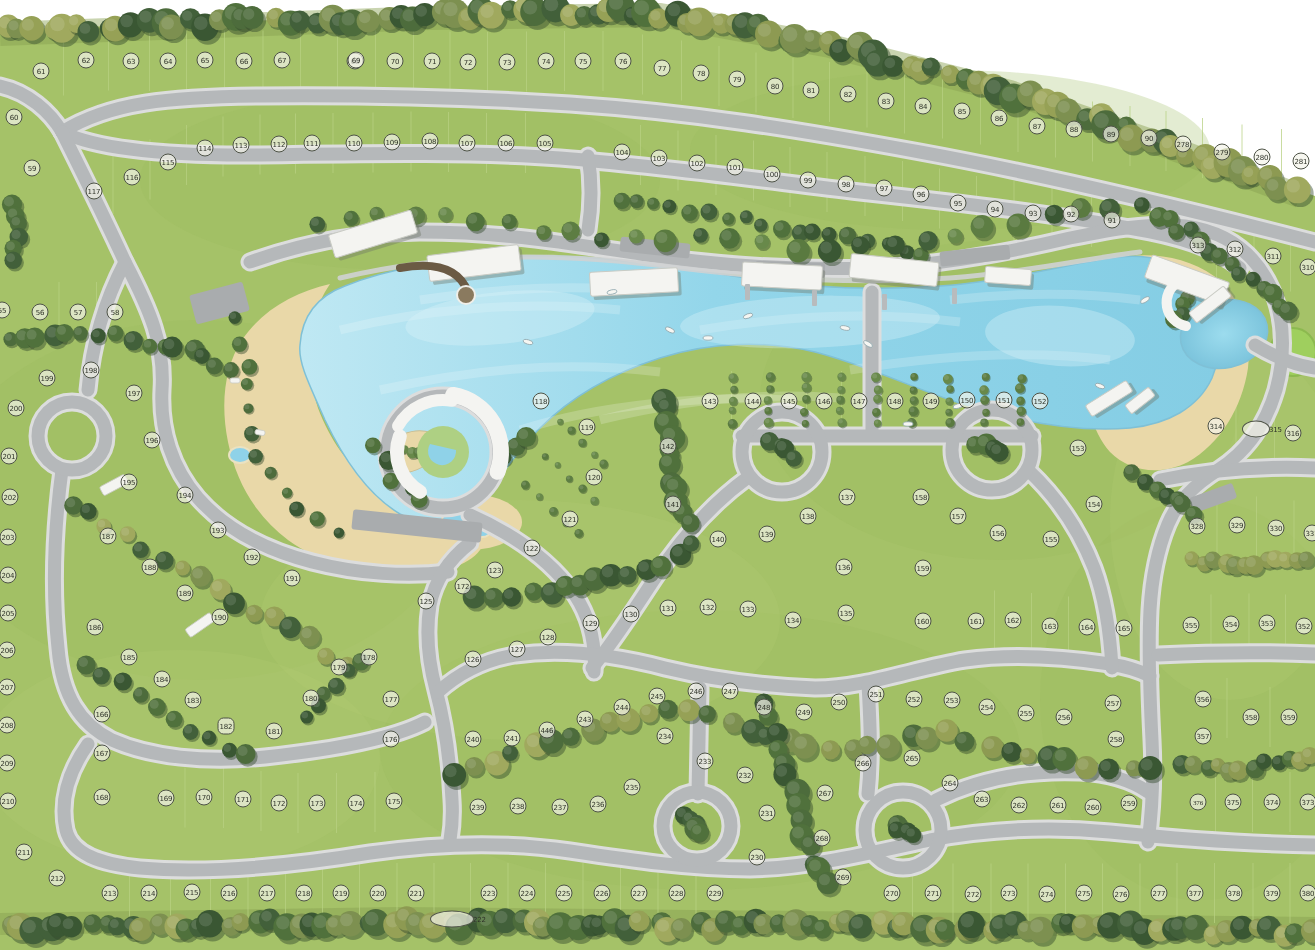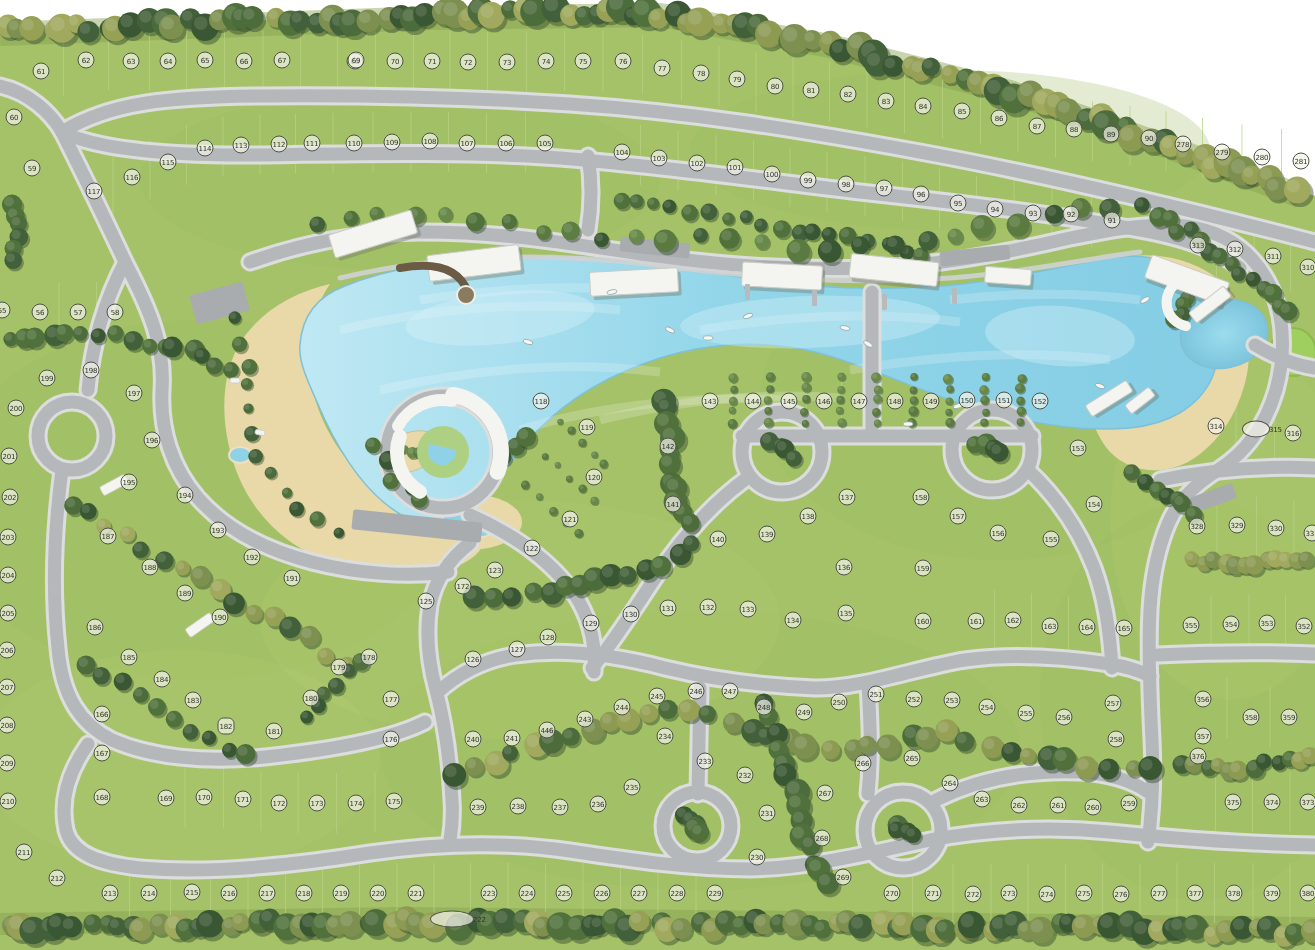--- a/index.html
+++ b/index.html
@@ -2127,19 +2127,19 @@
       <div class="lot" style="left: 1267px; top: 623px;">353</div>
       <div class="lot" style="left: 1231px; top: 624px;">354</div>
       <div class="lot" style="left: 1191px; top: 625px;">355</div>
       <div class="lot" style="left: 1203px; top: 699px;">356</div>
       <div class="lot" style="left: 1203px; top: 736px;">357</div>
       <div class="lot" style="left: 1251px; top: 717px;">358</div>
       <div class="lot" style="left: 1289px; top: 717px;">359</div>
       <div class="lot" style="left: 1308px; top: 802px;">373</div>
       <div class="lot" style="left: 1272px; top: 802px;">374</div>
       <div class="lot" style="left: 1233px; top: 802px;">375</div>
-      <div class="lot" style="left: 1198px; top: 756px;">376</div>
+      <div class="lot" style="left: 1198px; top: 802px; font-family: Liberation Serif, serif;">376</div>
       <div class="lot" style="left: 1195px; top: 893px;">377</div>
       <div class="lot" style="left: 1234px; top: 893px;">378</div>
       <div class="lot" style="left: 1272px; top: 893px;">379</div>
       <div class="lot" style="left: 1308px; top: 893px;">380</div>
     </div>
 </div>
 
 </body></html>

